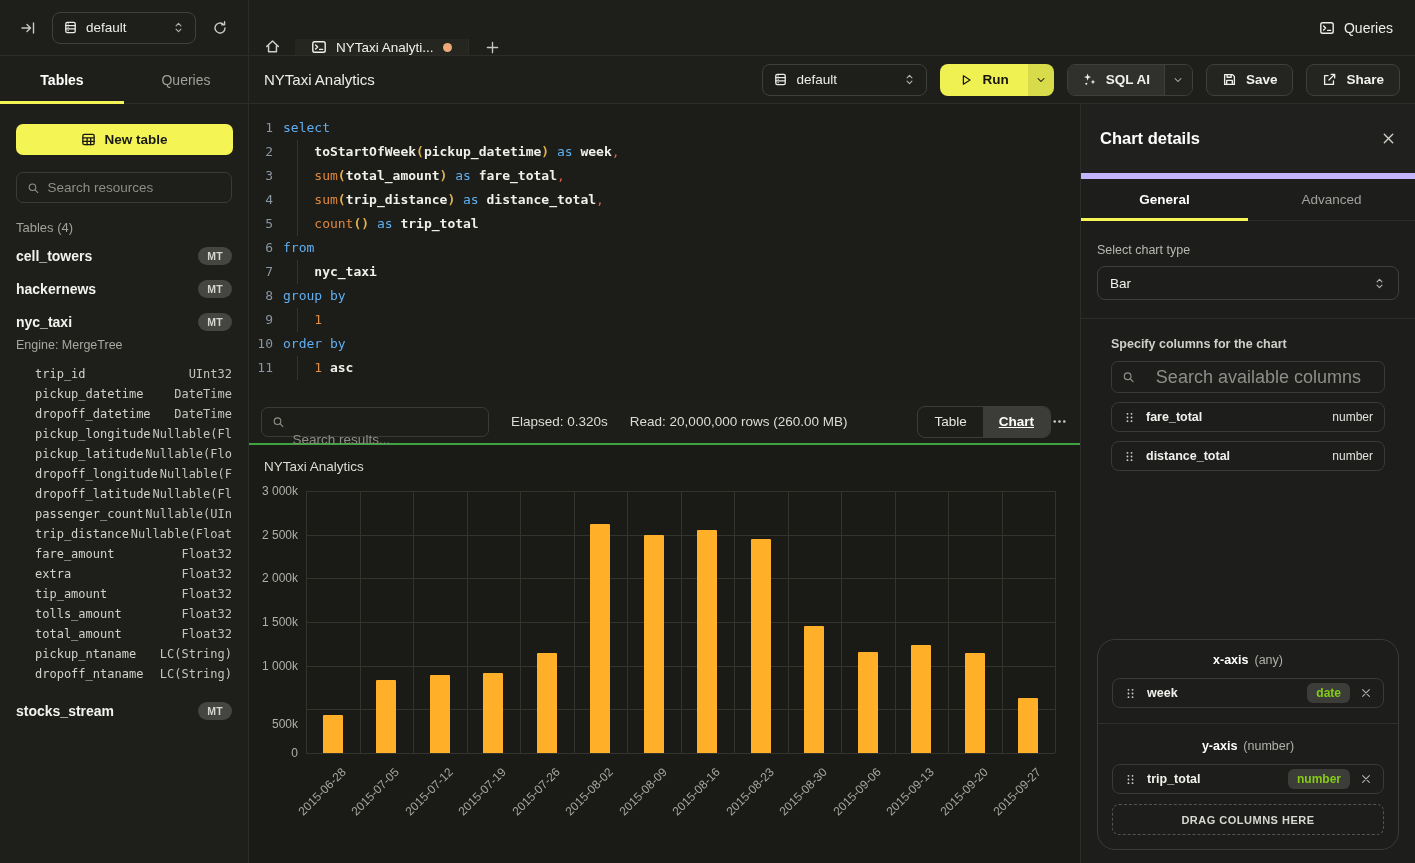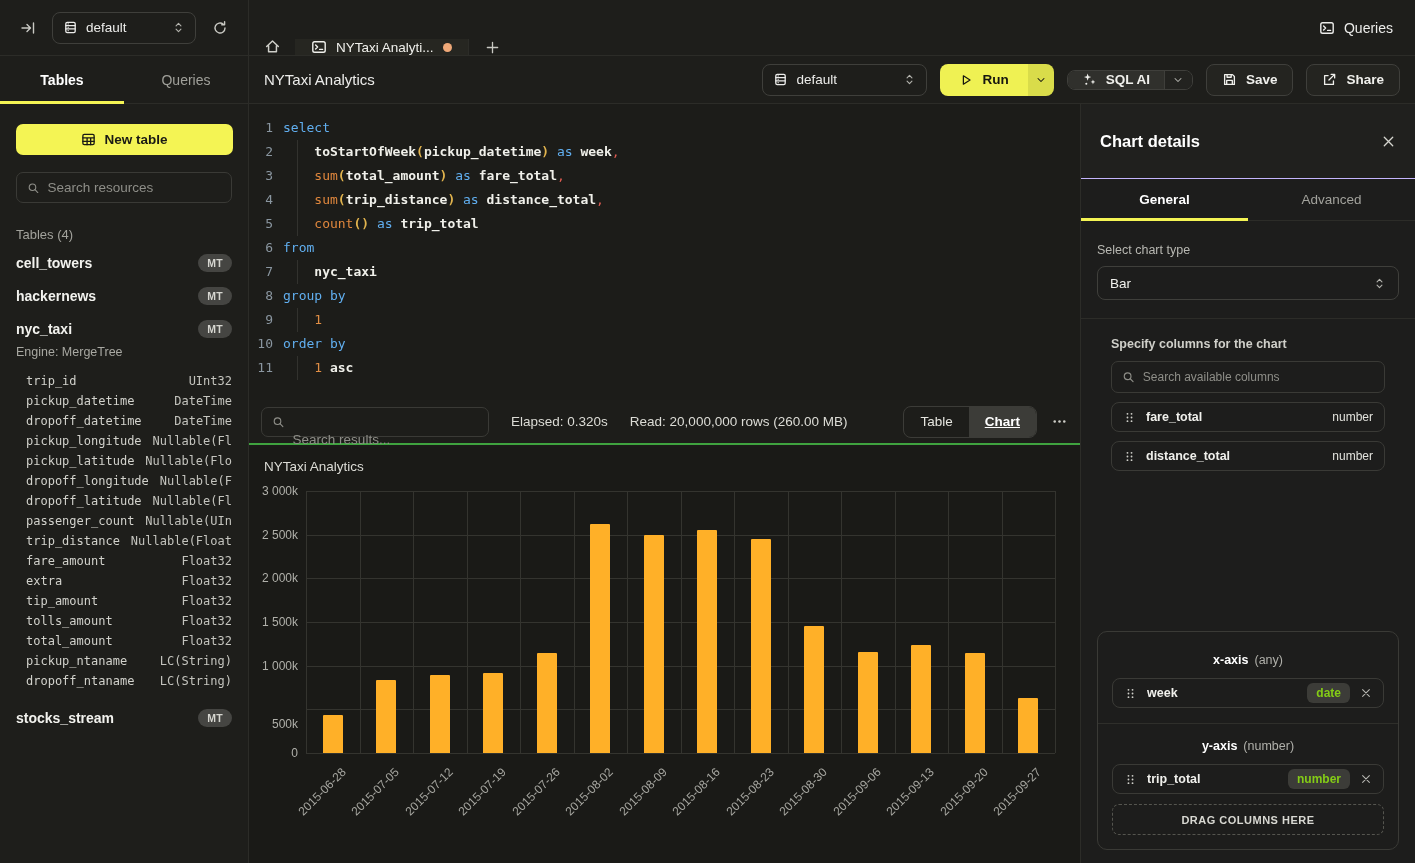--- a/index.html
+++ b/index.html
@@ -26,40 +26,40 @@
   
   .sidebar { position:absolute; left:0; top:56px; width:249px; height:807px; background:#1e1e1b; border-right:1px solid #2c2c28; }
   .side-tabs { display:flex; height:48px; border-bottom:1px solid #2c2c28; }
   .side-tab { flex:1; display:flex; align-items:center; justify-content:center; font-size:14px; color:#a0a09a; cursor:pointer; position:relative; }
   .side-tab.active { color:#ffffff; font-weight:bold; }
   .side-tab.active::after { content:""; position:absolute; left:0; right:0; bottom:-1px; height:3px; background:#f4f454; }
   .new-table-btn { margin:20px 16px 0; height:31px; width:217px; background:#f4f454; color:#191914; border:none; border-radius:7px; font-size:13.5px; font-weight:bold; display:flex; align-items:center; justify-content:center; gap:8px; cursor:pointer; font-family:inherit; }
   .search-box { margin:17px 16px 0; height:31px; display:flex; align-items:center; gap:8px; padding:0 10px; border:1px solid #3a3a36; border-radius:7px; color:#8e8e88; }
   .search-box input { border:none; outline:none; background:transparent; color:#22c55e; font-size:13.5px; width:100%; font-family:inherit; }
   .search-box input::placeholder { color:#8e8e88; }
-  .side-section-label { margin:24px 16px 4px; font-size:13px; color:#a2a29c; }
+  .side-section-label { margin:17px 16px 4px; font-size:13px; color:#a2a29c; }
   .tbl-row { display:flex; align-items:center; height:33px; padding:0 16px; cursor:pointer; }
   .tbl-row .nm { font-size:14px; font-weight:bold; color:#f2f2ee; }
   .mt-badge { margin-left:auto; background:#454542; color:#d6d6d0; font-size:10.5px; font-weight:bold; padding:3px 9px; border-radius:10px; letter-spacing:.3px; }
   .engine-line { padding:0 16px 6px; font-size:12.5px; color:#a8a8a2; height:22px; }
   .col-row { display:flex; align-items:center; height:20px; padding:0 16px 0 26px; font-family:"DejaVu Sans Mono", monospace; font-size:12px; cursor:default; }
   .col-row .cn { color:#d2d2cc; }
   .col-row .ct { margin-left:auto; color:#c4c4be; }
-  .cols-wrap { margin:4px 0 10px; }
+  .cols-wrap { margin:4px 0 10px;padding-left:9px; }
 
   
   .main-toolbar { position:absolute; left:249px; top:56px; width:1166px; height:48px; border-bottom:1px solid #2c2c28; display:flex; align-items:center; padding:0 15px; background:#1e1e1b; }
   .main-title { font-size:15px; color:#ececea; }
   .tb-right { margin-left:auto; display:flex; align-items:center; gap:13px; }
   .tb-select { width:165px; height:32px; display:flex; align-items:center; gap:8px; padding:0 10px; border:1px solid #3f3f3b; border-radius:8px; font-size:13.5px; cursor:pointer; }
   .tb-select .updn { margin-left:auto; color:#b3b3ad; }
   .run-btn { display:flex; height:32px; border-radius:8px; overflow:hidden; cursor:pointer; }
   .run-main { display:flex; align-items:center; gap:9px; padding:0 19px; background:#eff153; color:#16160f; font-size:13.5px; font-weight:bold; }
   .run-caret { width:26px; display:flex; align-items:center; justify-content:center; background:#d9dc4a; color:#16160f; }
-  .split-btn { display:flex; height:20px; border:1px solid #3f3f3b; border-radius:8px; overflow:hidden; cursor:pointer; }
+  .split-btn { display:flex; height:32px; border:1px solid #3f3f3b; border-radius:8px; overflow:hidden; cursor:pointer; }
   .split-main { display:flex; align-items:center; gap:9px; padding:0 14px; background:#30302c; font-size:13.5px; font-weight:bold; color:#f0f0ec; }
   .split-caret { width:28px; display:flex; align-items:center; justify-content:center; background:#232320; color:#b3b3ad; border-left:1px solid #3f3f3b; }
   .ghost-btn { display:flex; align-items:center; gap:9px; height:32px; padding:0 15px; border:1px solid #3f3f3b; border-radius:8px; background:#242420; font-size:13.5px; font-weight:bold; color:#f0f0ec; cursor:pointer; }
 
   
   .editor { position:absolute; left:249px; top:104px; width:831px; height:296px; background:#1c1c19; padding-top:12px; font-family:"DejaVu Sans Mono", monospace; font-size:13px; }
   .ln { display:flex; height:24px; line-height:24px; position:relative; }
   .ln .gut { width:34px; text-align:right; padding-right:10px; color:#8a96a0; flex:none; }
   .ln .code { white-space:pre; }
   .ln.ind::before { content:""; position:absolute; left:48px; top:0; bottom:0; width:1px; background:#32322e; }
@@ -69,58 +69,58 @@
   .tk-pr { color:#e2b44e; font-weight:bold; }
   .tk-pu { color:#e05c52; }
   .tk-nu { color:#e08e45; }
 
   
   .results-bar { position:absolute; left:249px; top:400px; width:831px; height:45px; background:#1d1d1a; border-bottom:2px solid #3fa33f; display:flex; align-items:center; padding:0 12px; gap:22px; }
   .res-search { width:228px; height:30px; display:flex; align-items:center; gap:8px; padding:0 10px; border:1px solid #3a3a36; border-radius:7px; color:#8e8e88; flex:none; }
   .res-search input { border:none; outline:none; background:transparent; color:#ececea; font-size:13.5px; width:100%; font-family:inherit;margin-top:35px; }
   .res-search input::placeholder { color:#8e8e88; }
   .res-stat { font-size:13.5px; color:#dcdcd6; white-space:nowrap; }
-  .res-right { margin-left:auto; display:flex; align-items:center; gap:14px; }
+  .res-right { margin-left:auto; display:flex; align-items:center; }
   .seg-ctl { display:flex; height:32px; border:1px solid #3c3c38; border-radius:8px; overflow:hidden; }
   .seg { padding:0 16px; display:flex; align-items:center; font-size:13.5px; color:#e6e6e0; cursor:pointer; }
   .seg.active { background:#3c3c38; color:#ffffff; font-weight:bold;text-decoration:underline; }
   .more-btn { color:#cfcfc9; cursor:pointer; display:flex; }
 
   
   .chart-panel { position:absolute; left:249px; top:447px; width:831px; height:416px; background:#1a1a17; }
   .chart-title { position:absolute; left:15px; top:12px; font-size:13.5px; color:#dcdcd6; }
   .gl { position:absolute; background:#34342f; }
   .ylab { position:absolute; width:46px; text-align:right; font-size:12px; color:#b0b0aa; }
   .bar { position:absolute; border-radius:1px 1px 0 0; }
   .xlab { position:absolute; font-size:12px; color:#a6a6a0; white-space:nowrap; transform:translateX(-100%) rotate(-45deg); transform-origin:100% 0; }
 
   
   .rpanel { position:absolute; left:1080px; top:104px; width:335px; height:759px; background:#1d1d1c; border-left:1px solid #2c2c28; }
-  .rp-header { height:75px; display:flex; align-items:center; justify-content:space-between; padding:0 19px; border-bottom:1px solid #c4b5fd; background:#20201e; }
+  .rp-header { height:75px; display:flex; align-items:center; justify-content:space-between; padding:0 19px; border-bottom:6px solid #c4b5fd; background:#20201e; }
   .rp-title { font-size:16.5px; font-weight:bold; color:#ffffff; }
   .rp-close { color:#d6d6d0; cursor:pointer; display:flex; }
   .rp-tabs { display:flex; height:42px; border-bottom:1px solid #2c2c28; }
   .rp-tab { flex:1; display:flex; align-items:center; justify-content:center; font-size:13.5px; color:#a2a29c; cursor:pointer; position:relative; }
   .rp-tab.active { color:#ffffff; font-weight:bold; }
   .rp-tab.active::after { content:""; position:absolute; left:0; right:0; bottom:-1px; height:3px; background:#f4f454; }
   .rp-body { padding:0 16px; position:relative; }
   .rp-label { margin:22px 0 9px; font-size:12.5px; color:#b8b8b2; }
   .rp-select { height:34px; display:flex; align-items:center; padding:0 12px; border:1px solid #3f3f3b; border-radius:8px; font-size:13.5px; color:#f0f0ec; cursor:pointer; }
   .rp-select .updn { margin-left:auto; color:#b3b3ad; }
   .rp-divider { border:none; border-top:1px solid #2c2c28; margin:18px -16px 0; }
   .cols-group { padding:0 14px; }
   .rp-sublabel { margin:18px 0 10px; font-size:12.5px; font-weight:bold; color:#cfcfc9; }
   .rp-search { height:32px; display:flex; align-items:center; gap:8px; padding:0 10px; border:1px solid #3a3a36; border-radius:7px; color:#8e8e88; }
-  .rp-search input { border:none; outline:none; background:transparent; color:#ececea; font-size:12px; width:100%; font-family:inherit; }
+  .rp-search input { border:none; outline:none; background:transparent; color:#ececea; font-size:18px; width:100%; font-family:inherit;text-align:center; }
   .rp-search input::placeholder { color:#8e8e88; }
   .avail-row { margin-top:9px; height:30px; display:flex; align-items:center; gap:10px; padding:0 11px; border:1px solid #3a3a36; border-radius:8px; cursor:grab; }
   .drag-ic { color:#cfcfc9; display:flex; }
   .avail-name { font-size:12.5px; font-weight:bold; color:#f0f0ec; }
   .avail-type { margin-left:auto; font-size:12px; color:#e2e2dc; }
-  .axis-box { position:absolute; left:16px; right:16px; bottom:35px; border:1px solid #3a3a36; border-radius:10px; padding:21px 14px 14px;margin-top:41px; }
+  .axis-box { position:absolute; left:16px; right:16px; bottom:35px; border:1px solid #3a3a36; border-radius:18px; padding:13px 14px 14px;margin-top:41px; }
   .axis-title { text-align:center; font-size:12.5px; color:#b0b0aa; margin-bottom:11px; }
   .axis-title b { color:#ffffff; margin-right:6px; }
   .chip { height:30px; display:flex; align-items:center; gap:10px; padding:0 11px; border:1px solid #3a3a36; border-radius:8px; }
   .chip-name { font-size:12.5px; font-weight:bold; color:#f0f0ec; }
   .chip-type { margin-left:auto; background:#3c3c38; color:#84cc16; font-size:12px; font-weight:bold; padding:3px 9px; border-radius:6px; }
   .chip-x { color:#b7b7b2; cursor:pointer; display:flex; }
   .axis-sep { border:none; border-top:1px solid #2f2f2b; margin:15px -14px; }
   .drop-zone { margin-top:10px; height:31px; border:1px dashed #55554f; border-radius:7px; display:flex; align-items:center; justify-content:center; font-size:11px; font-weight:bold; letter-spacing:.5px; color:#d8d8d2; }
 </style>
 </head>

